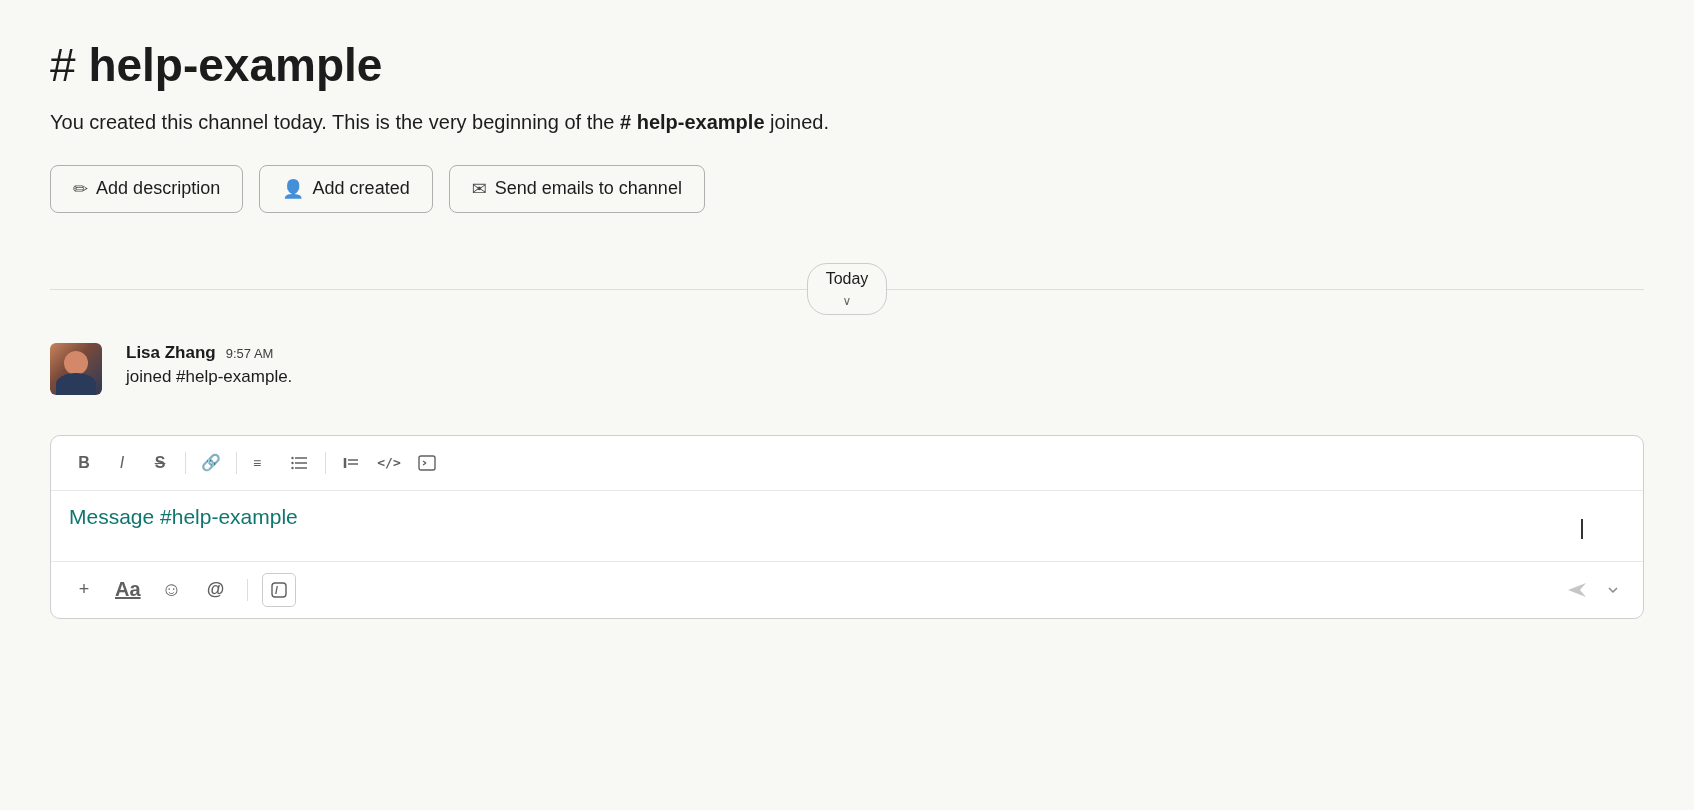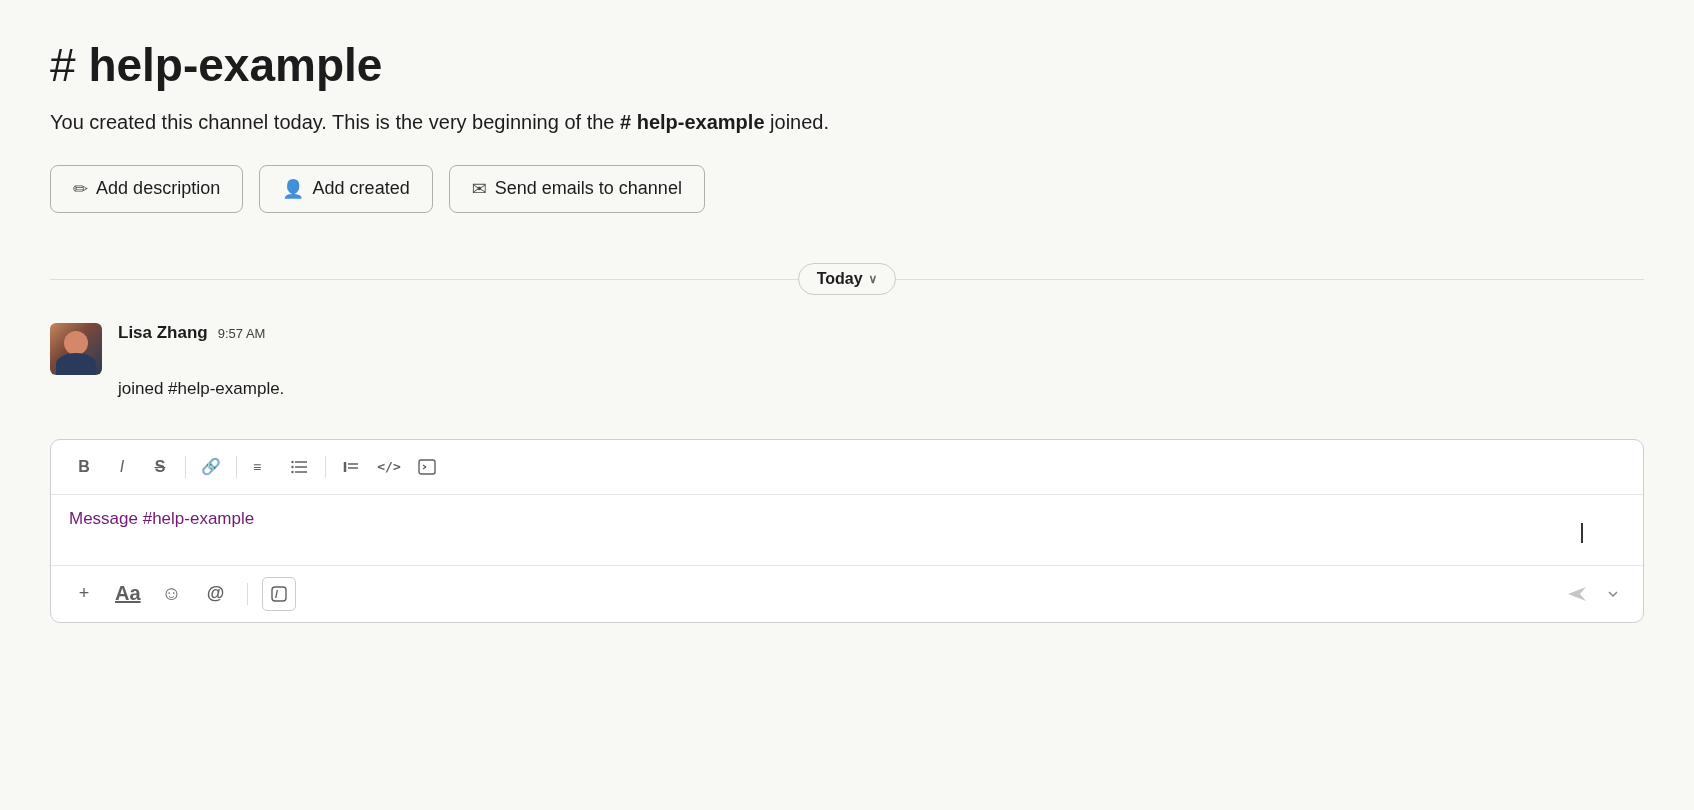--- a/index.html
+++ b/index.html
@@ -88,37 +88,38 @@
     }
 
     .today-pill {
       position: relative;
       margin: 0 auto;
       background: #f8f8f5;
       border: 1px solid #ccc;
       border-radius: 20px;
       padding: 6px 18px;
       font-size: 16px;
-      font-weight: 700;
+      font-weight: 400;
       color: #1d1c1d;
       cursor: pointer;
       display: flex;
       align-items: center;
       gap: 6px;
       z-index: 1;
+      flex-direction: column;
     }
 
     .today-pill .chevron {
       font-size: 12px;
       color: #666;
     }
 
     .message-entry {
       display: flex;
-      gap: 16px;
+      gap: 24px;
       margin-bottom: 40px;
       align-items: flex-start;
     }
 
     .avatar {
       width: 52px;
       height: 52px;
       border-radius: 6px;
       overflow: hidden;
       flex-shrink: 0;
@@ -176,21 +177,20 @@
     }
 
     .message-time {
       font-size: 13px;
       color: #404040;
     }
 
     .message-text {
       font-size: 17px;
       color: #1d1c1d;
-      margin-top: 32px;
     }
 
     .composer {
       border: 1.5px solid #d0cece;
       border-radius: 10px;
       background: #fff;
       overflow: hidden;
       margin-top: 10px;
     }
 
@@ -224,22 +224,22 @@
       margin: 0 4px;
     }
 
     .toolbar-btn.bold { font-weight: 900; font-style: normal; }
     .toolbar-btn.italic { font-style: italic; font-weight: normal; }
     .toolbar-btn.strike { text-decoration: line-through; }
 
     .composer-input {
       padding: 14px 18px;
       min-height: 70px;
-      font-size: 17px;
-      color: #701a75;
+      font-size: 21px;
+      color: #0f766e;
       cursor: text;
       position: relative;
     }
 
     .composer-footer {
       display: flex;
       align-items: center;
       padding: 10px 16px;
       border-top: 1px solid #e8e8e6;
     }

